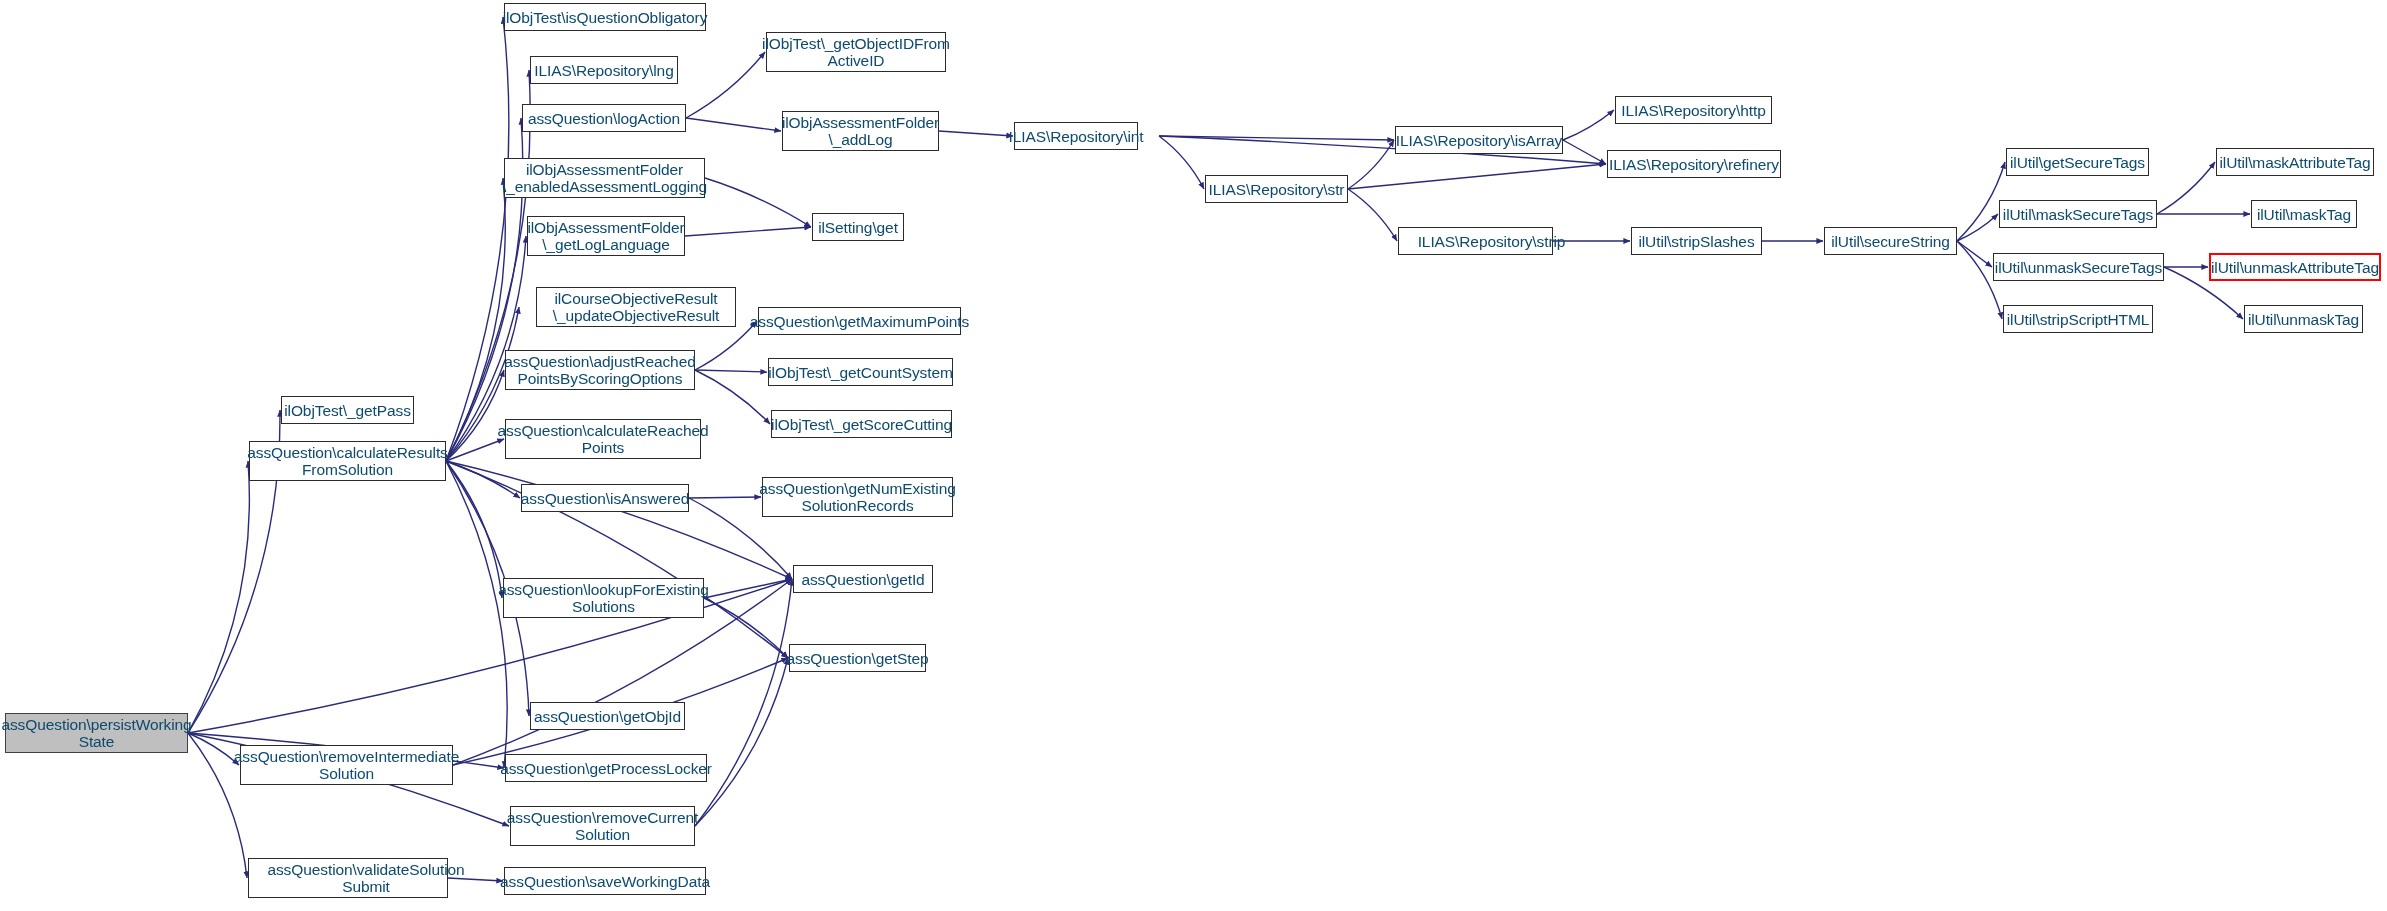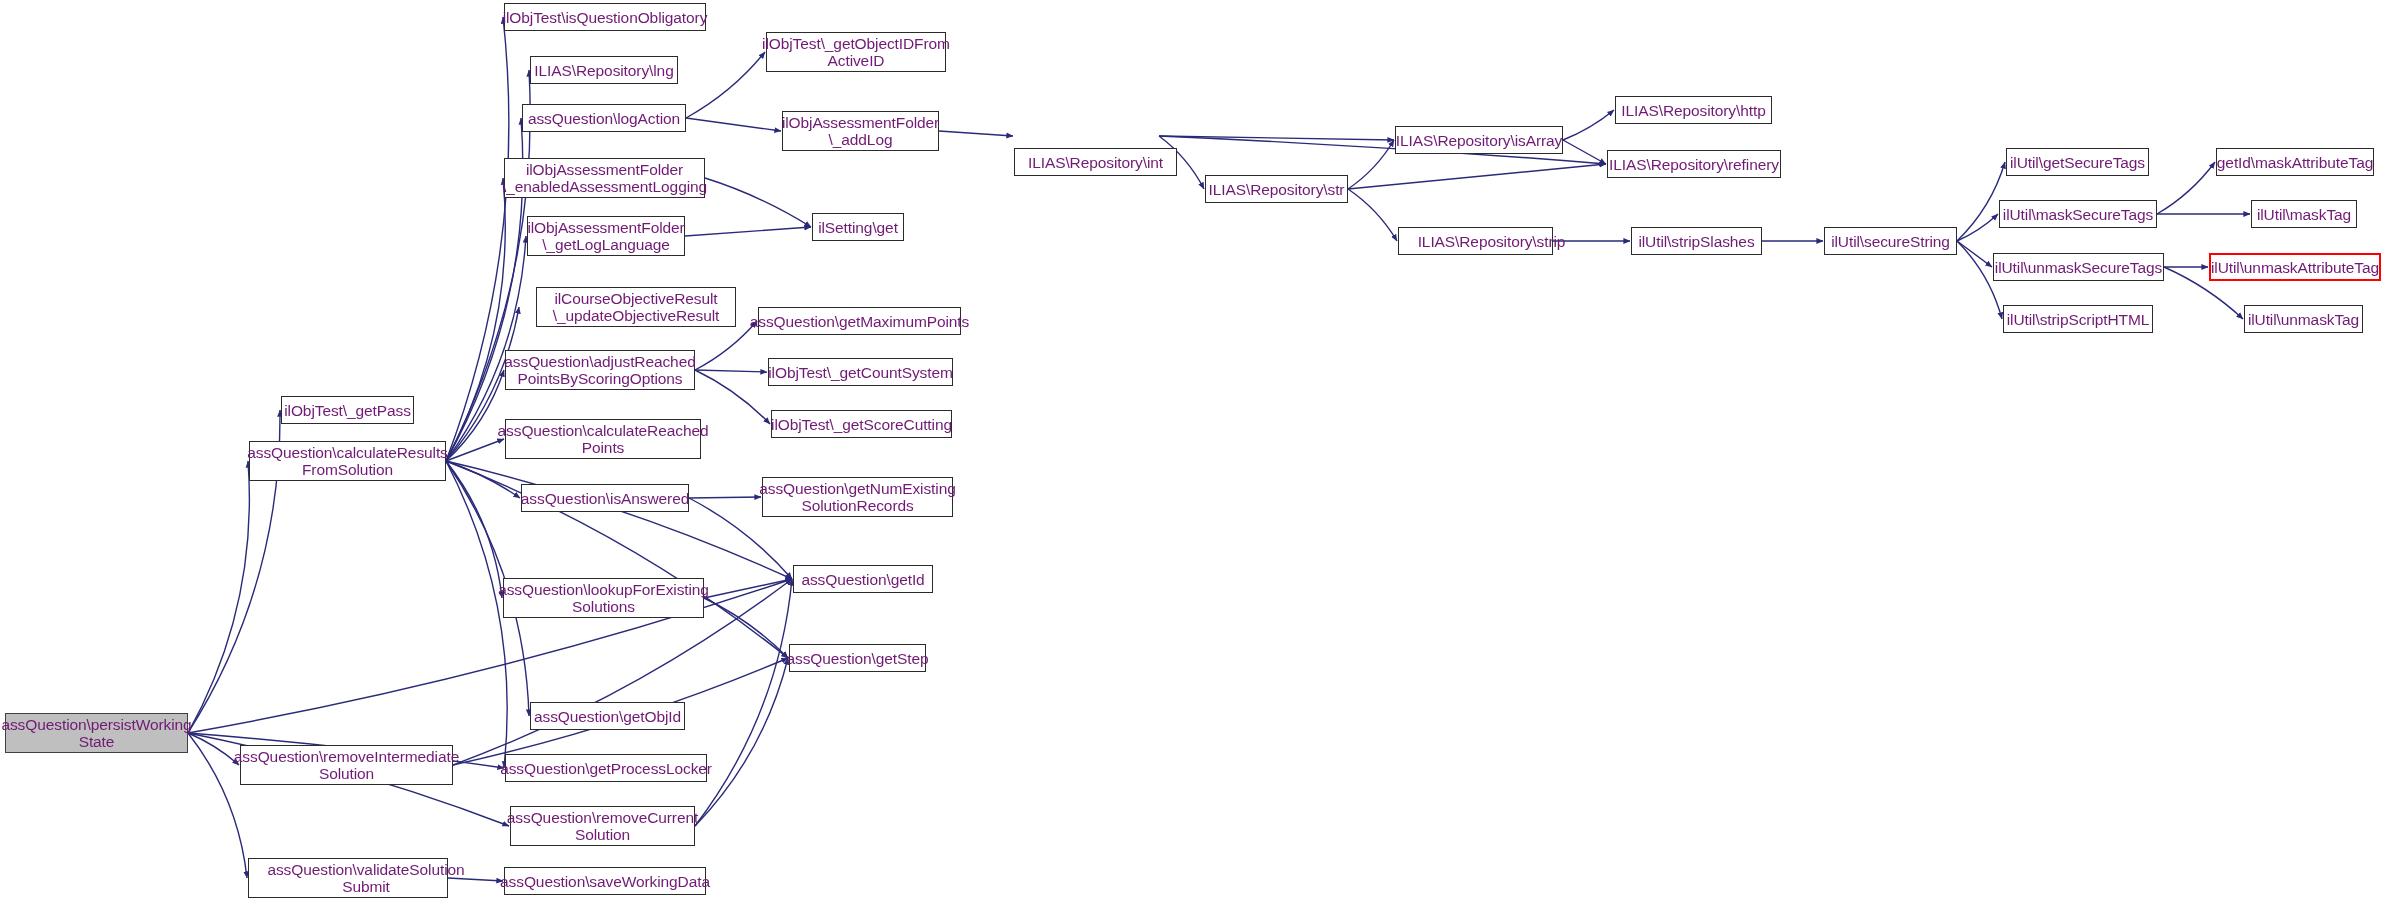--- a/index.html
+++ b/index.html
@@ -24,21 +24,21 @@
   }
   .node {
     position: absolute;
     box-sizing: border-box;
     display: flex;
     align-items: center;
     justify-content: center;
     text-align: center;
     border: 1px solid #2b2b2b;
     background: #ffffff;
-    color: #701a75;
+    color: #0c4a6e;
     font-size: 15.5px;
     line-height: 17px;
     letter-spacing: -0.1px;
     white-space: pre-line;
     padding: 0 4px;
     z-index: 2;
   }
   .node.root {
     background: #bfbfbf;
     border: 1px solid #404040;
@@ -150,30 +150,30 @@
       <div class="node" style="left: 782px; top: 111px; width: 157px; height: 40px;">ilObjAssessmentFolder
 \_addLog</div>
       <div class="node" style="left: 812px; top: 213px; width: 92px; height: 28px;">ilSetting\get</div>
       <div class="node" style="left: 758px; top: 307px; width: 203px; height: 28px;">assQuestion\getMaximumPoints</div>
       <div class="node" style="left: 768px; top: 358px; width: 185px; height: 28px;">ilObjTest\_getCountSystem</div>
       <div class="node" style="left: 771px; top: 410px; width: 181px; height: 28px;">ilObjTest\_getScoreCutting</div>
       <div class="node" style="left: 762px; top: 477px; width: 191px; height: 40px;">assQuestion\getNumExisting
 SolutionRecords</div>
       <div class="node" style="left: 793px; top: 565px; width: 140px; height: 28px;">assQuestion\getId</div>
       <div class="node" style="left: 789px; top: 644px; width: 137px; height: 28px;">assQuestion\getStep</div>
-      <div class="node" style="left: 1014px; top: 122px; width: 163px; height: 28px; margin-top: 26px;">ILIAS\Repository\int</div>
+      <div class="node" style="left: 1014px; top: 122px; width: 124px; height: 28px;">ILIAS\Repository\int</div>
       <div class="node" style="left: 1205px; top: 175px; width: 143px; height: 28px;">ILIAS\Repository\str</div>
       <div class="node" style="left: 1398px; top: 227px; width: 155px; height: 28px; padding-left: 36px;">ILIAS\Repository\strip</div>
       <div class="node" style="left: 1395px; top: 126px; width: 168px; height: 28px;">ILIAS\Repository\isArray</div>
       <div class="node" style="left: 1615px; top: 96px; width: 157px; height: 28px;">ILIAS\Repository\http</div>
       <div class="node" style="left: 1607px; top: 150px; width: 174px; height: 28px;">ILIAS\Repository\refinery</div>
       <div class="node" style="left: 1631px; top: 227px; width: 131px; height: 28px;">ilUtil\stripSlashes</div>
       <div class="node" style="left: 1824px; top: 227px; width: 133px; height: 28px;">ilUtil\secureString</div>
       <div class="node" style="left: 2006px; top: 148px; width: 143px; height: 28px;">ilUtil\getSecureTags</div>
       <div class="node" style="left: 1999px; top: 200px; width: 158px; height: 28px;">ilUtil\maskSecureTags</div>
       <div class="node" style="left: 1993px; top: 253px; width: 171px; height: 28px;">ilUtil\unmaskSecureTags</div>
       <div class="node" style="left: 2003px; top: 305px; width: 150px; height: 28px;">ilUtil\stripScriptHTML</div>
-      <div class="node" style="left: 2216px; top: 148px; width: 158px; height: 28px;">getId\maskAttributeTag</div>
+      <div class="node" style="left: 2216px; top: 148px; width: 158px; height: 28px;">ilUtil\maskAttributeTag</div>
       <div class="node" style="left: 2251px; top: 200px; width: 106px; height: 28px;">ilUtil\maskTag</div>
       <div class="node highlight" style="left: 2209px; top: 253px; width: 172px; height: 28px;">ilUtil\unmaskAttributeTag</div>
       <div class="node" style="left: 2244px; top: 305px; width: 119px; height: 28px;">ilUtil\unmaskTag</div>
     </div>
 </div>
 
 </body></html>

